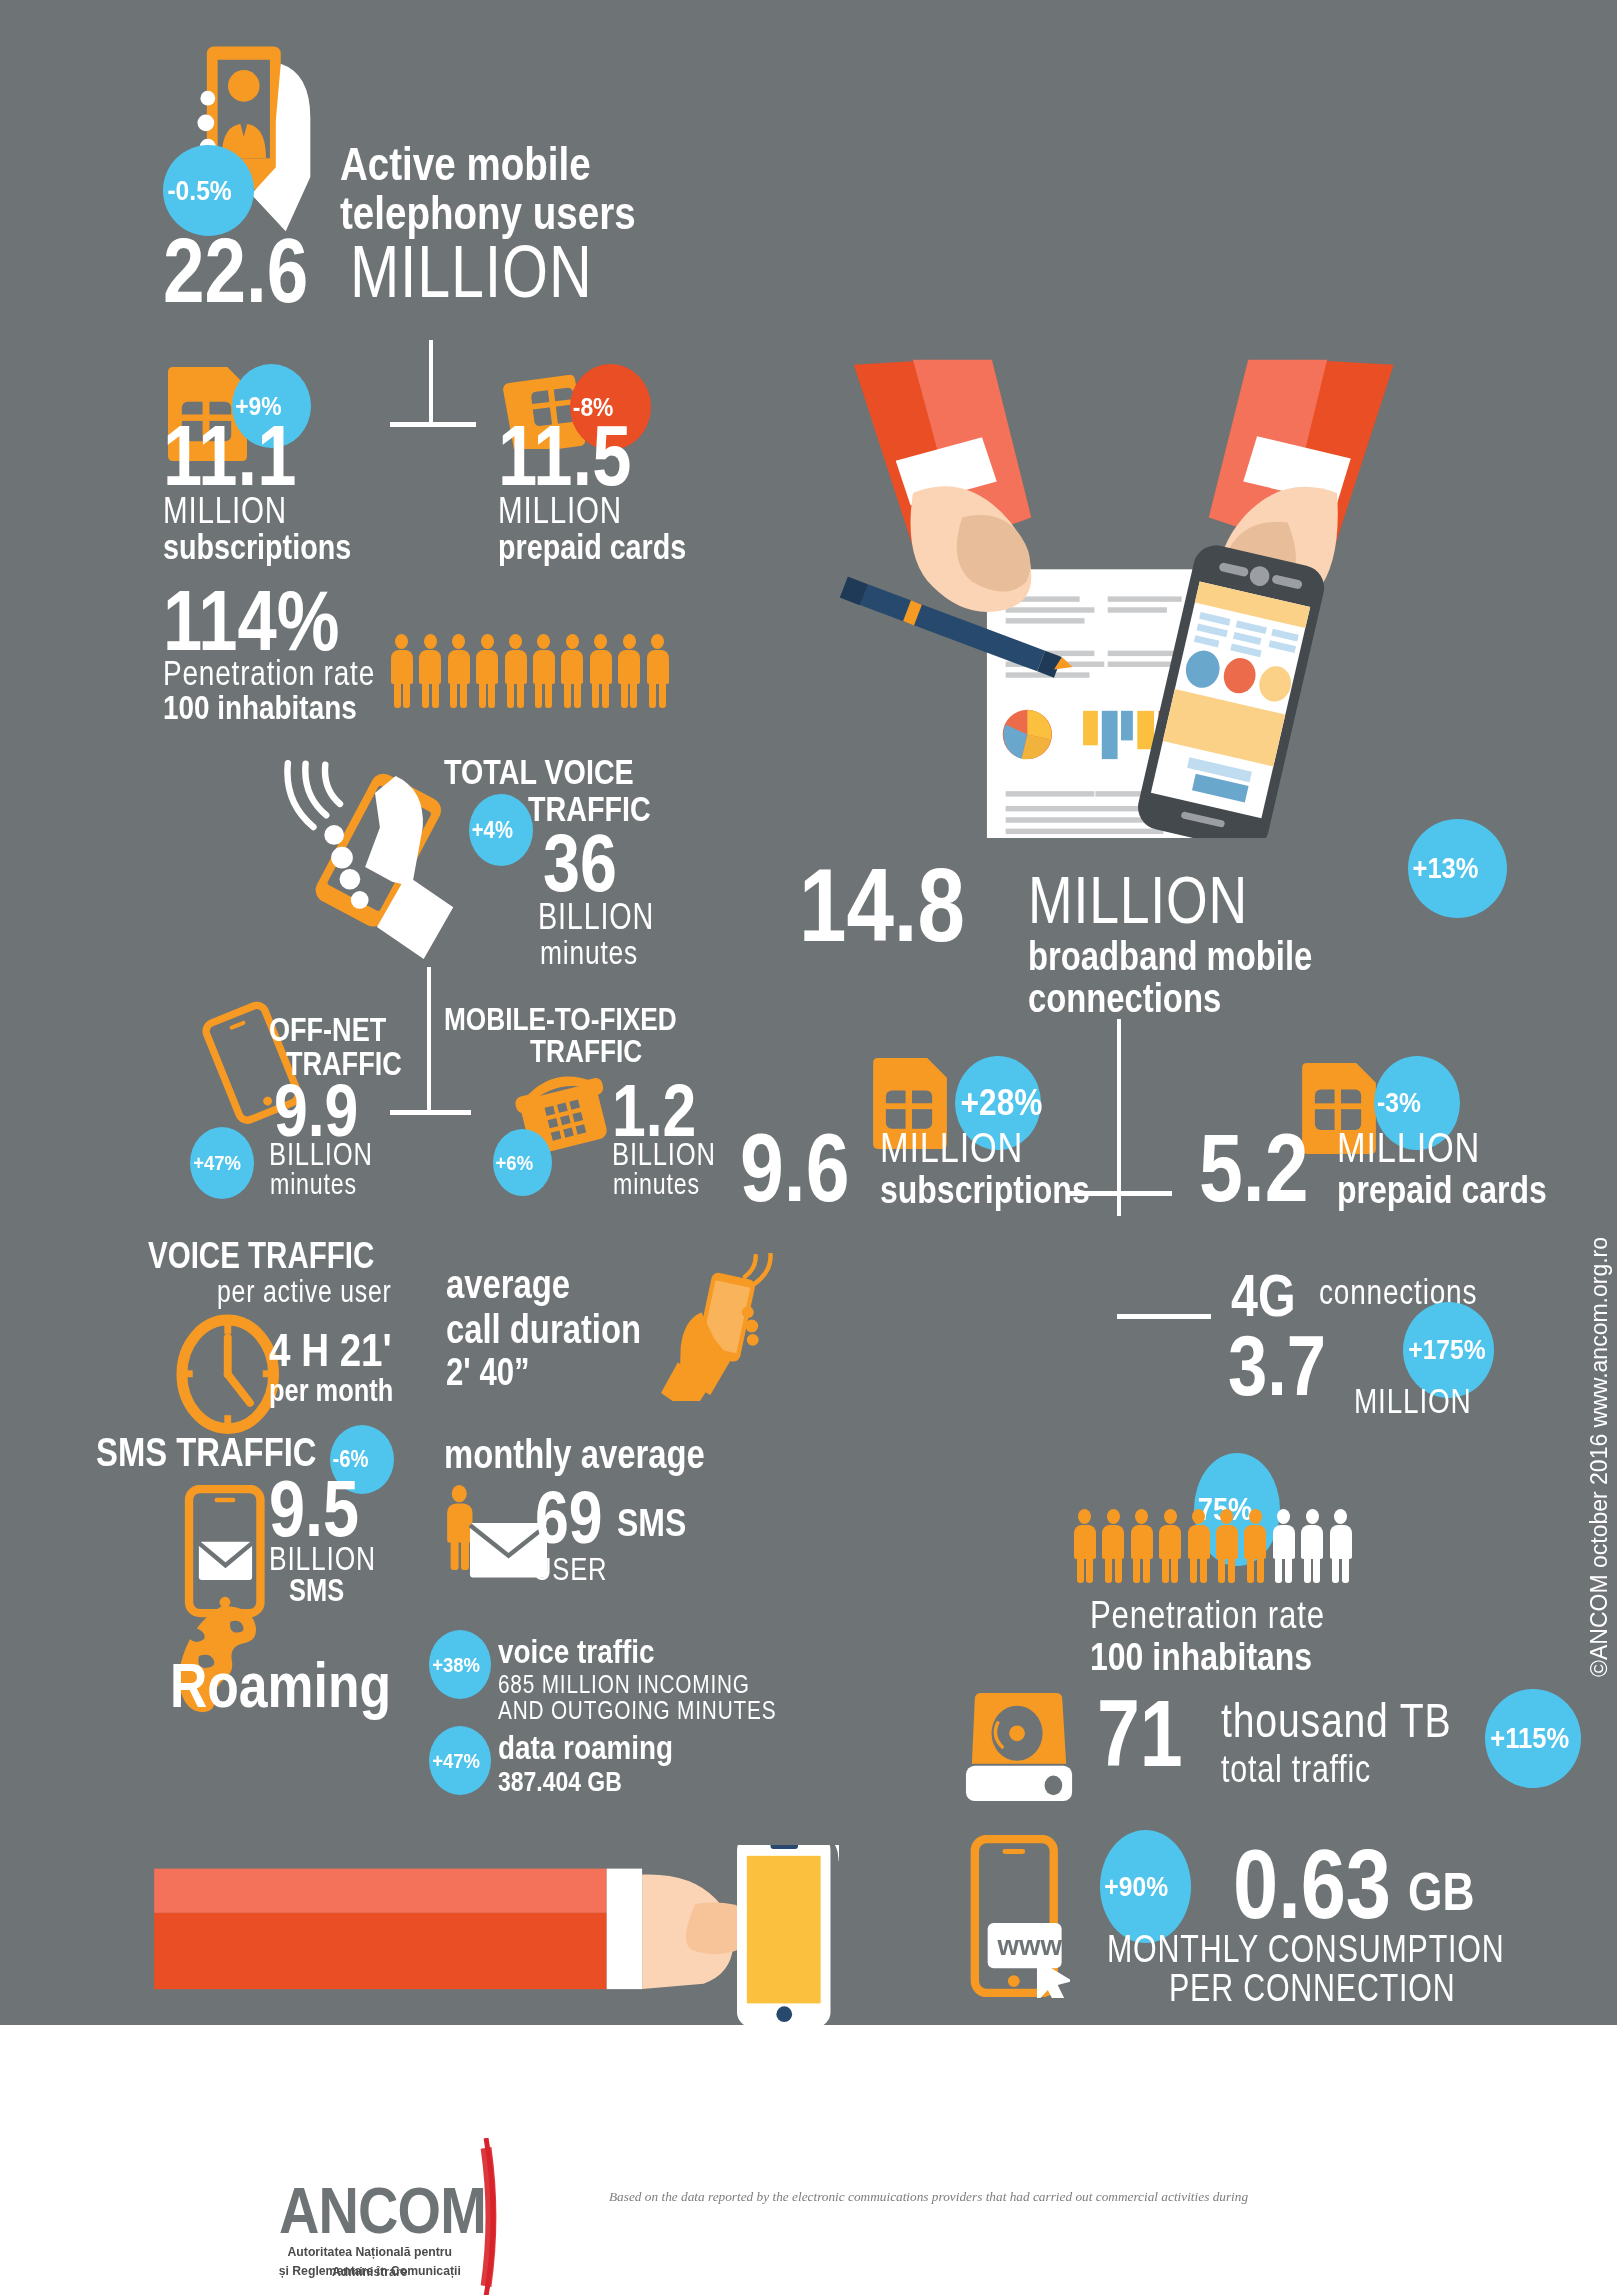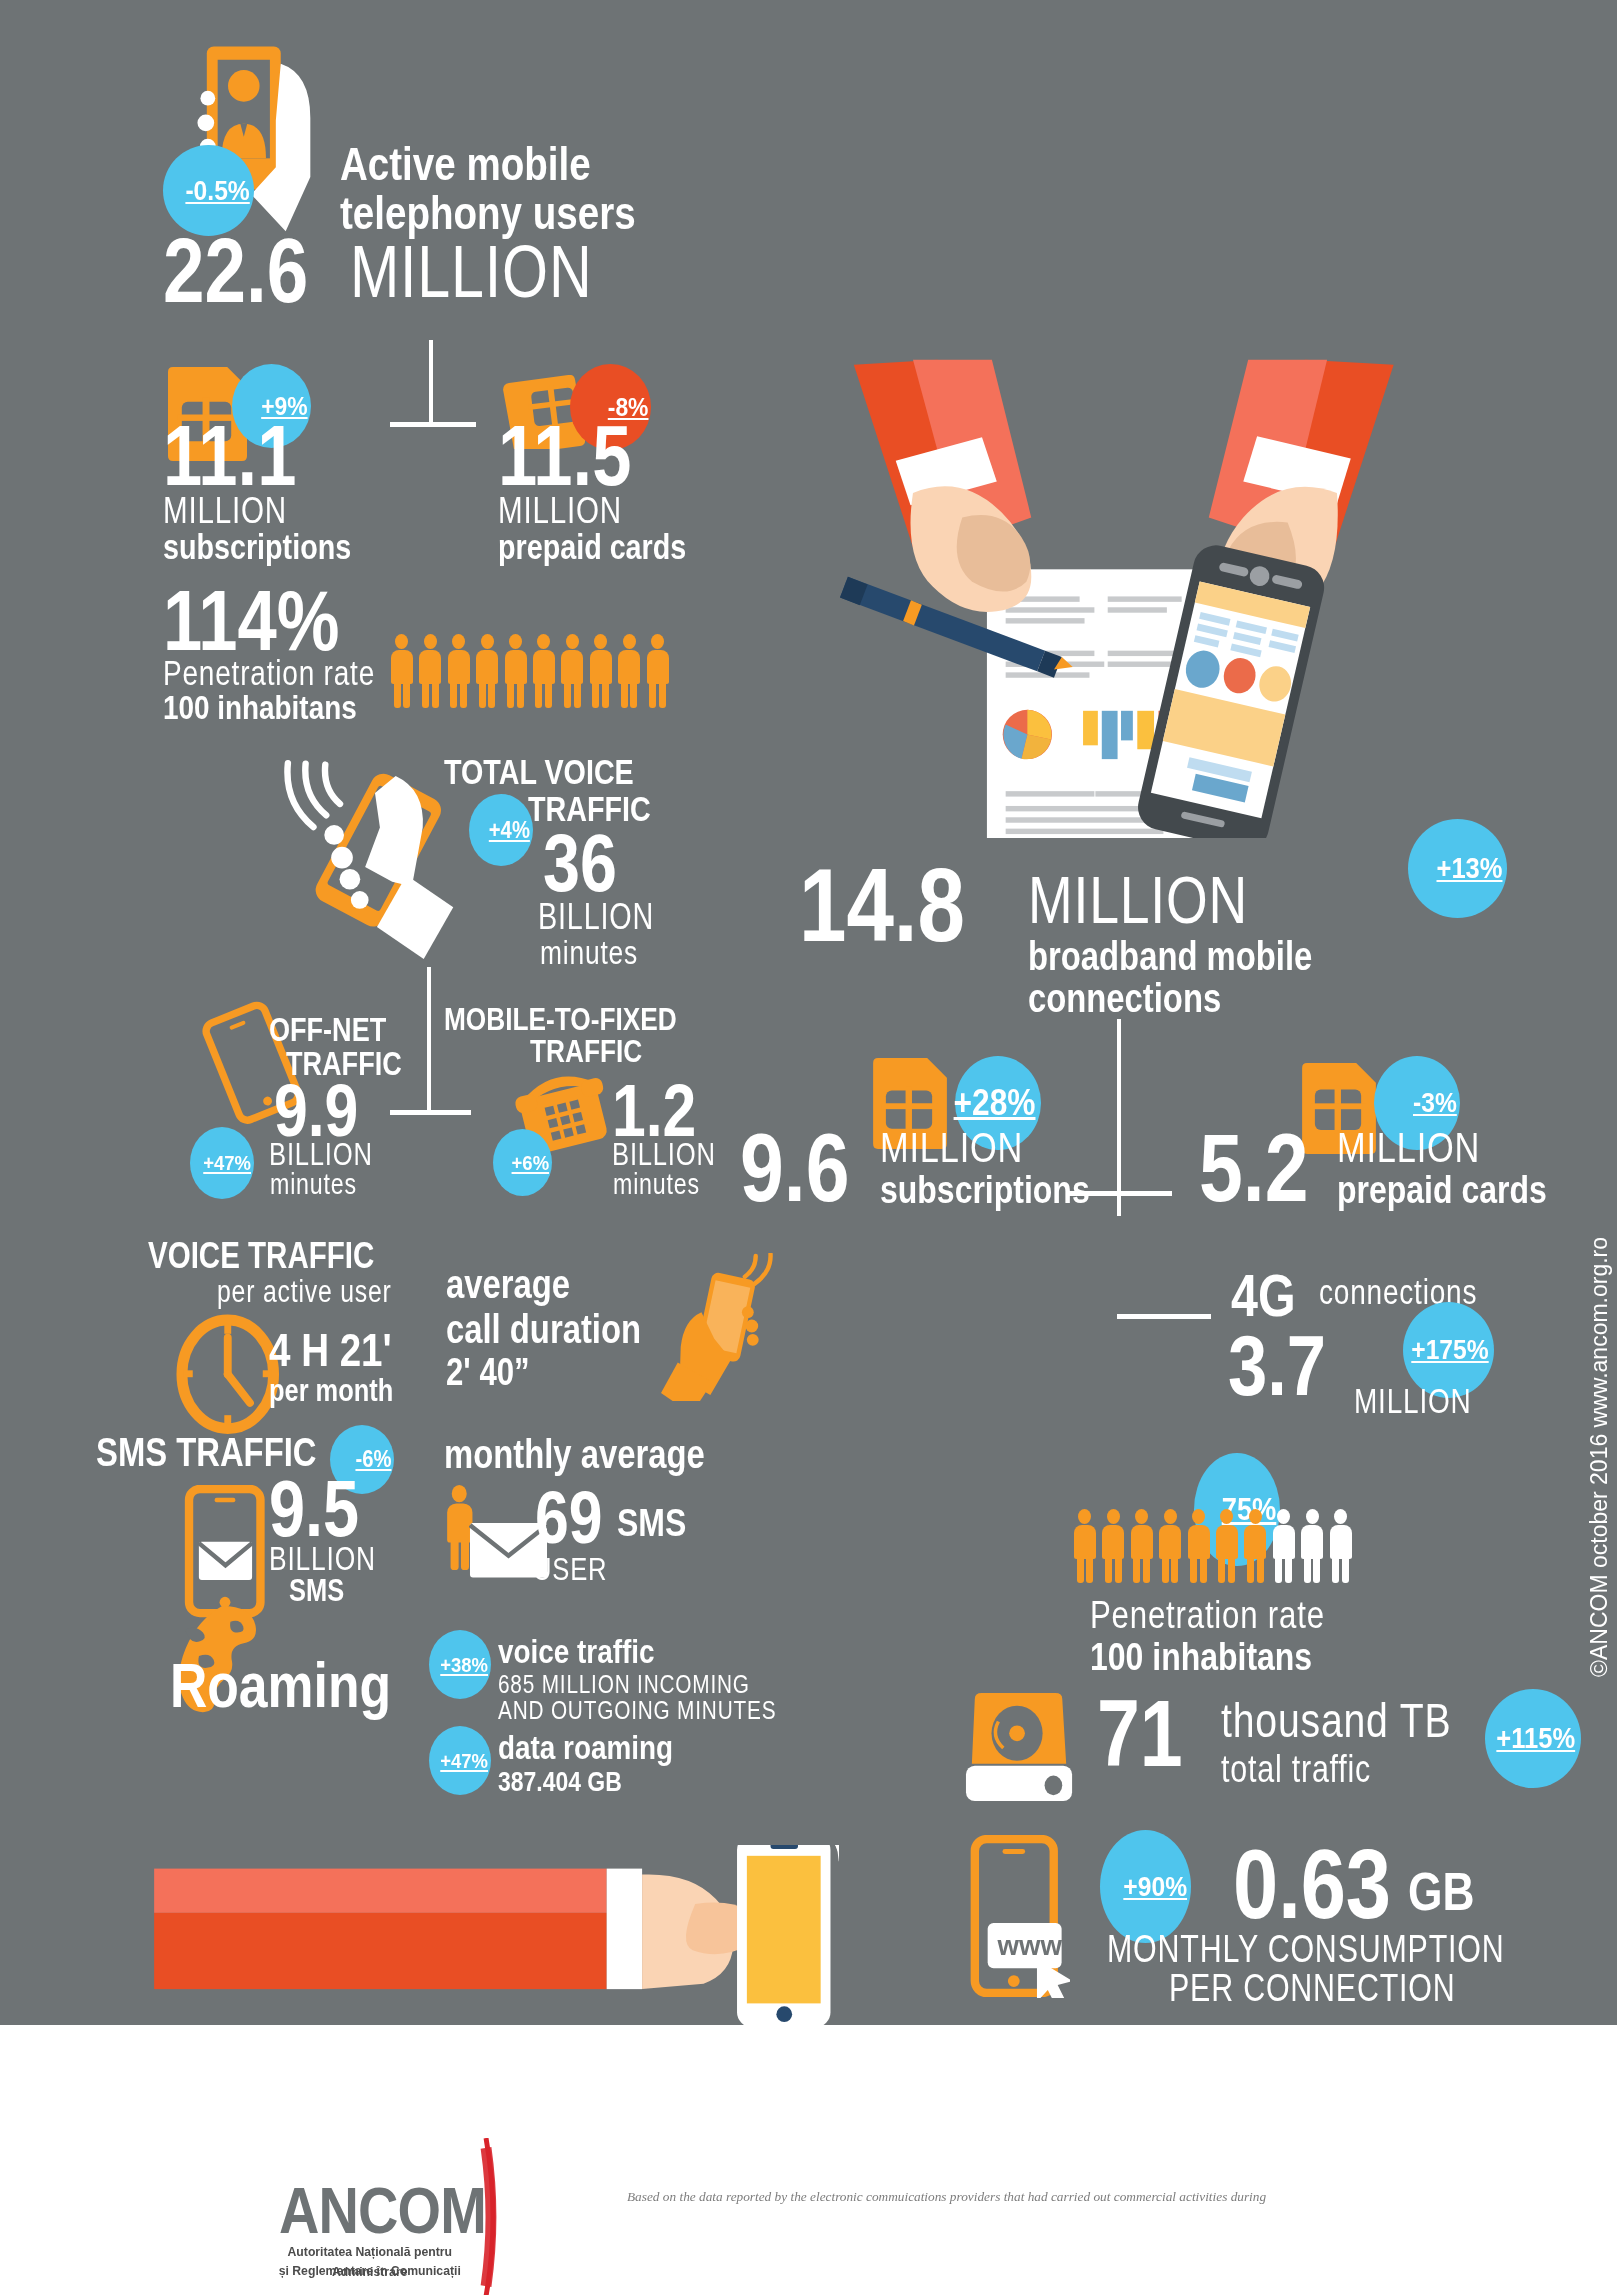--- a/index.html
+++ b/index.html
@@ -24,25 +24,24 @@
   .bignum { font-weight: bold; line-height: 0.85; color:#fff;
             font-family: "Liberation Sans Narrow","Liberation Sans",sans-serif;
             transform: scaleX(0.82); transform-origin: left center; }
   .thinlbl { font-weight: 300; color:#fff; line-height:0.95;
              font-family: "Liberation Sans Narrow","Liberation Sans",sans-serif;
              transform: scaleX(0.80); transform-origin: left center; letter-spacing:1px;}
   .boldlbl { font-weight: bold; color:#fff; line-height:0.98;
              font-family: "Liberation Sans Narrow","Liberation Sans",sans-serif;
              transform: scaleX(0.82); transform-origin: left center;}
   .badge {
-    position:absolute; display:flex; align-items:center; justify-content:flex-end;
+    position:absolute; display:flex; align-items:center; justify-content:flex-start;
     border-radius: 50%; color:#fff; font-weight:bold;
     font-family: "Liberation Sans Narrow","Liberation Sans",sans-serif;
     background:#4fc5ed;
-    text-decoration:underline;
   }
   .badge.red { background:#e94e24; }
   .badge span { transform: scaleX(0.88); display:block; }
 
   
   .title-box {
     position:absolute; border: 4.4px solid #ffffff;
     display:flex; flex-direction:column; align-items:center; justify-content:center;
     text-align:center;
   }
@@ -613,16 +612,16 @@
 
   <div class="footer-wrap">
     <div class="abs ancom-word" style="left:279px; top:148px;">ANCOM</div>
     <svg class="abs" style="left:471px; top:113px;" width="35" height="158" viewBox="0 0 70 320">
       <path d="M30 0 q28 160 0 320" fill="none" stroke="#d8232a" stroke-width="10"></path>
       <path d="M30 20 q20 140 0 280" fill="none" stroke="#d8232a" stroke-width="22" opacity="0.9"></path>
     </svg>
     <div class="abs ancom-sub" style="left:252px; top:217px; width:256px; text-align:center;">Autoritatea Națională pentru Administrare</div>
     <div class="abs ancom-sub" style="left:252px; top:236px; width:256px; text-align:center;">și Reglementare în Comunicații</div>
 
-    <div class="footer-note" style="left:627px; top:158px;">Based on the data reported by the electronic commuications providers that had carried out commercial activities during</div>
+    <div class="footer-note" style="left:609px; top:158px;">Based on the data reported by the electronic commuications providers that had carried out commercial activities during</div>
   </div>
 </div>
 
 
 </body></html>

